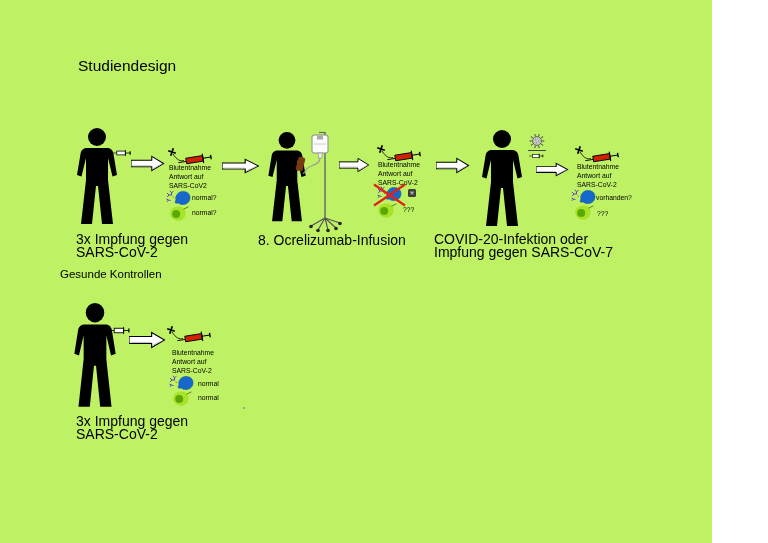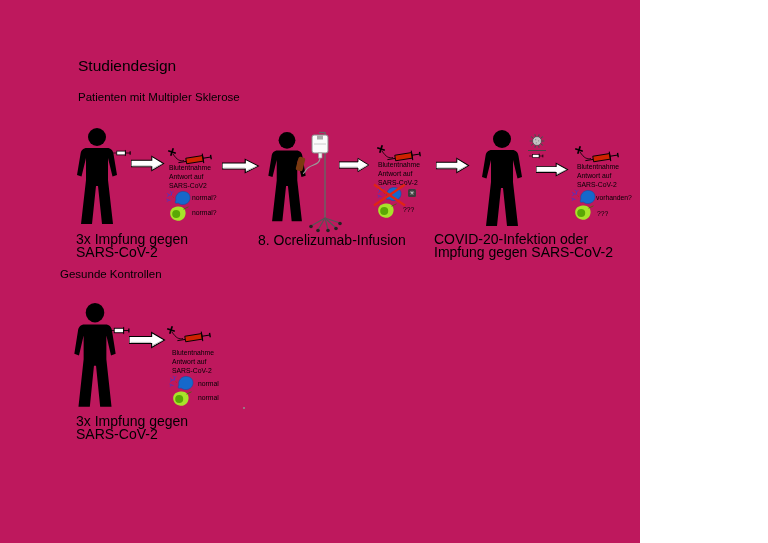--- a/index.html
+++ b/index.html
@@ -1,16 +1,16 @@
 <!DOCTYPE html>
 <html><head>
 <meta charset="utf-8">
 <style>
   html,body{margin:0;padding:0;background:#fff;}
-  .canvas{position:relative;width:640px;height:543px;background:#be185d;
+  .canvas{position:relative;width:712px;height:543px;background:#bef264;
           font-family:"Liberation Sans",sans-serif;color:#000;overflow:hidden;}
   .abs{position:absolute;}
   .h1{font-size:15.5px;line-height:18px;}
   .h2{font-size:11.5px;line-height:14px;}
   .cap{font-size:14px;line-height:12.5px;}
   .tiny{font-size:6.8px;line-height:8.8px;}
   .badge{width:8px;height:8px;background:#3c3c3c;border-radius:1.5px;
          color:#e8e8e8;font-size:6px;line-height:8px;text-align:center;}
   .vline{background:#444;}
   .dot{background:#909090;border-radius:50%;}
@@ -128,21 +128,20 @@
         </g>
       </symbol>
       <symbol id="sym-redx" viewBox="0 0 33 24">
         <line x1="1" y1="1.5" x2="32" y2="22.5" stroke="#e02415" stroke-width="2.3"></line>
         <line x1="32" y1="1.5" x2="1" y2="22.5" stroke="#e02415" stroke-width="2.3"></line>
       </symbol>
     </defs>
   </svg>
 
   <div class="abs h1" style="left:78px;top:57px">Studiendesign</div>
-  <div class="abs h2" style="left:78px;top:90px">Patienten mit Multipler Sklerose</div>
 
   <svg class="abs" style="left:67px;top:128px" width="60" height="100" viewBox="0 0 60 100" preserveAspectRatio="none">
       <use href="#sym-person"></use>
     </svg>
   <svg class="abs" style="left:112px;top:149px" width="21" height="8" viewBox="0 0 22 8">
       <use href="#sym-syringe"></use>
     </svg>
   <svg class="abs" style="left:131px;top:155px" width="34" height="17" viewBox="0 0 36 18">
       <use href="#sym-arrow"></use>
     </svg>
@@ -213,21 +212,21 @@
     </svg>
   <svg class="abs" style="left:529px;top:133px" width="16" height="16" viewBox="0 0 18 18">
       <use href="#sym-virus"></use>
     </svg>
   <div class="abs vline" style="left:528px;top:150px;width:18px;height:1px"></div>
   <svg class="abs" style="left:529px;top:152.5px" width="16" height="6" viewBox="0 0 22 8" preserveAspectRatio="none">
       <use href="#sym-syringe"></use>
     </svg>
   <div class="abs cap" style="left:434px;top:233px">
     <div>COVID-20-Infektion oder</div>
-    <div>Impfung gegen SARS-CoV-2</div>
+    <div>Impfung gegen SARS-CoV-7</div>
   </div>
 
   <svg class="abs" style="left:536px;top:162px" width="33" height="15" viewBox="0 0 36 18" preserveAspectRatio="none">
       <use href="#sym-arrow"></use>
     </svg>
 
   <svg class="abs" style="left:574px;top:145px" width="48" height="20" viewBox="0 0 48 20">
       <use href="#sym-blooddraw"></use>
     </svg>
   <div class="abs tiny" style="left:577px;top:163px">

